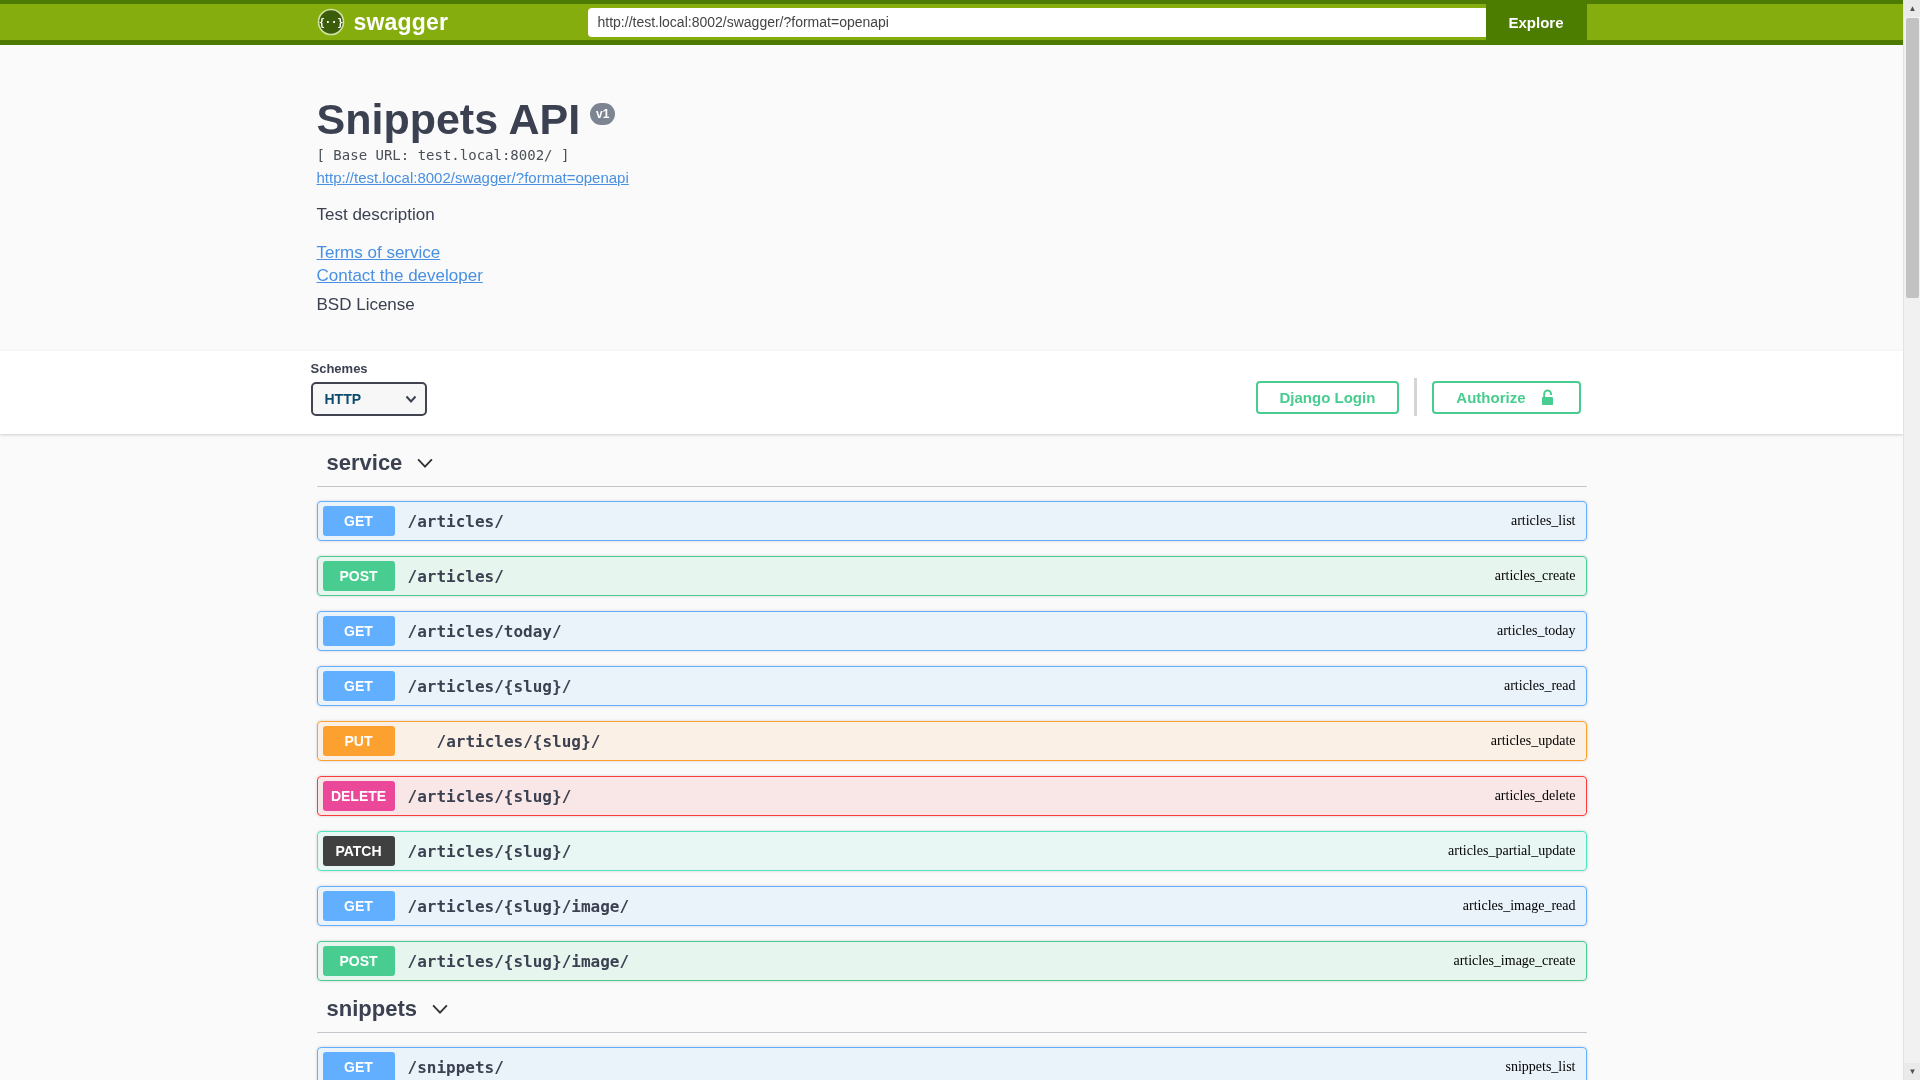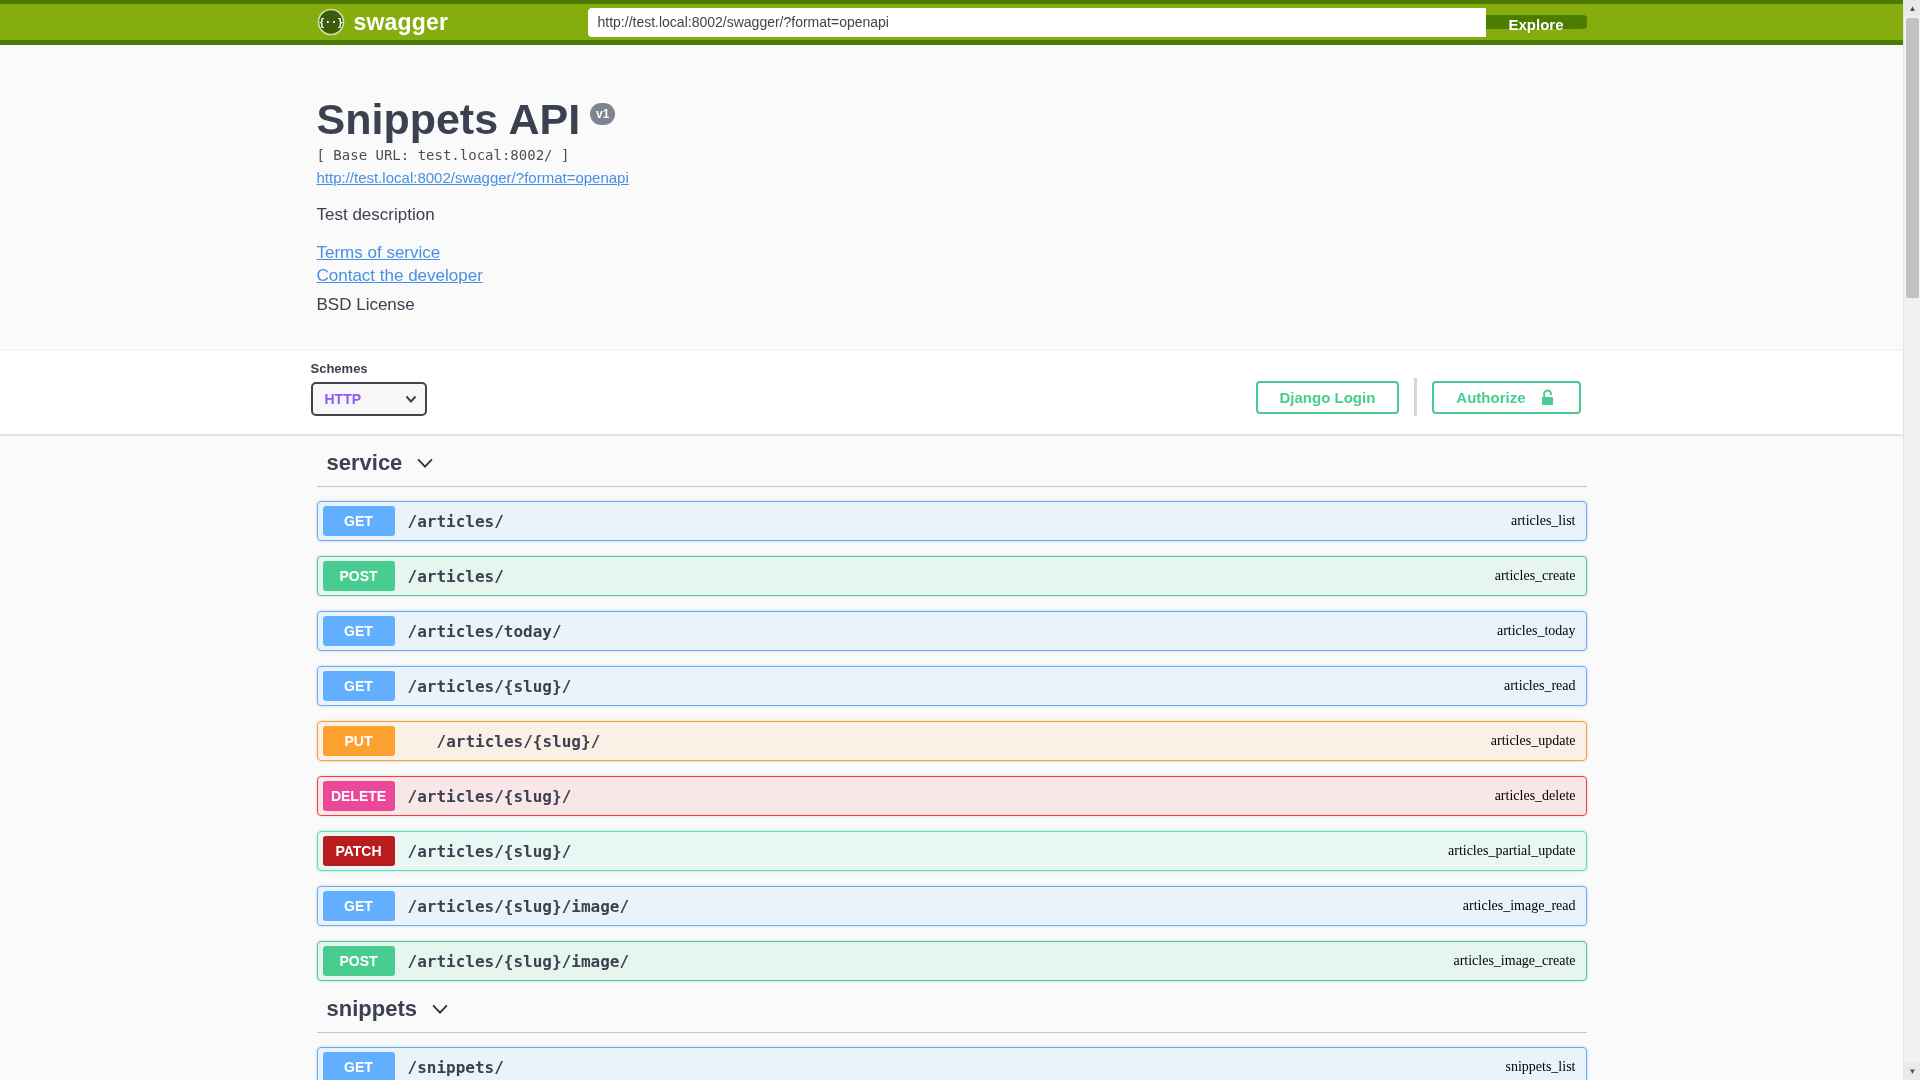--- a/index.html
+++ b/index.html
@@ -23,21 +23,21 @@
   .brand { display:flex; align-items:center; gap:9px; cursor:pointer; }
   .logo { width:28px; height:28px; display:block; }
   .brand-text { color:#ffffff; font-weight:bold; font-size:23px; letter-spacing:.2px; }
   .explore-form { display:flex; align-items:center; }
   .url-input {
     width:898px; height:29px; border:none; outline:none;
     border-radius:4px 0 0 4px; padding:0 10px;
     font-size:14px; color:#444; font-family:"Liberation Sans",sans-serif;
   }
   .explore-btn {
-    width:101px; height:14px; border:none; border-radius:0 4px 4px 0;
+    width:101px; height:43px; border:none; border-radius:0 4px 4px 0;
     background:#4d7d00; color:#fff; font-weight:bold; font-size:15px;
     font-family:"Liberation Sans",sans-serif; cursor:pointer;
   }
 
   
   .info-section { padding:52px 0 36px 0; }
   .api-title { margin:0; font-size:43px; line-height:1.05; font-weight:bold; color:#3b4151; }
   .version-badge {
     display:inline-block; background:#7d8492; color:#fff;
     font-size:12px; font-weight:bold; line-height:1;
@@ -52,21 +52,21 @@
   .license { margin-top:9px; font-size:17px; color:#3b4151; }
 
   
   .scheme-container { background:#ffffff; box-shadow:0 1px 3px rgba(0,0,0,.18); padding:10px 12px 18px 0; }
   .scheme-row { display:flex; justify-content:space-between; align-items:flex-end; }
   .schemes-label { display:block; font-size:13px; font-weight:bold; color:#3b4151; }
   .scheme-select-wrap { position:relative; margin-top:6px; width:116px; height:34px; }
   .scheme-select-wrap select {
     width:100%; height:100%; appearance:none; -webkit-appearance:none;
     border:2px solid #41444e; border-radius:5px; background:#f7f7f7;
-    font-family:"Liberation Sans",sans-serif; font-weight:bold; font-size:14px; color:#8b5cf6;
+    font-family:"Liberation Sans",sans-serif; font-weight:bold; font-size:14px; color:#0c4a6e;
     padding:0 28px 0 12px; cursor:pointer; outline:none;
   }
   .scheme-select-wrap .select-chev { position:absolute; right:8px; top:9px; pointer-events:none; }
   .auth-wrapper { display:flex; align-items:center; }
   .btn-auth {
     display:flex; align-items:center; justify-content:center; gap:12px;
     background:transparent; border:2px solid #49cc90; border-radius:4px;
     color:#49cc90; font-weight:bold; font-size:15px; font-family:"Liberation Sans",sans-serif;
     height:33px; padding:0 22px; cursor:pointer;
   }
@@ -200,21 +200,21 @@
     <span class="op-id">articles_update</span>
   </div>
 
   <div class="opblock" style="border-color: rgb(249, 62, 62); background: rgba(249, 62, 62, 0.1);">
     <span class="method-badge" style="background: #ec4899;">DELETE</span>
     <span class="op-path">/articles/{slug}/</span>
     <span class="op-id">articles_delete</span>
   </div>
 
   <div class="opblock" style="border-color: rgb(80, 227, 194); background: rgba(80, 227, 194, 0.1);">
-    <span class="method-badge" style="background: #b91c1c;">PATCH</span>
+    <span class="method-badge" style="background: #404040;">PATCH</span>
     <span class="op-path">/articles/{slug}/</span>
     <span class="op-id">articles_partial_update</span>
   </div>
 
   <div class="opblock" style="border-color: rgb(97, 175, 254); background: rgba(97, 175, 254, 0.1);">
     <span class="method-badge" style="background: rgb(97, 175, 254);">GET</span>
     <span class="op-path">/articles/{slug}/image/</span>
     <span class="op-id">articles_image_read</span>
   </div>
 

